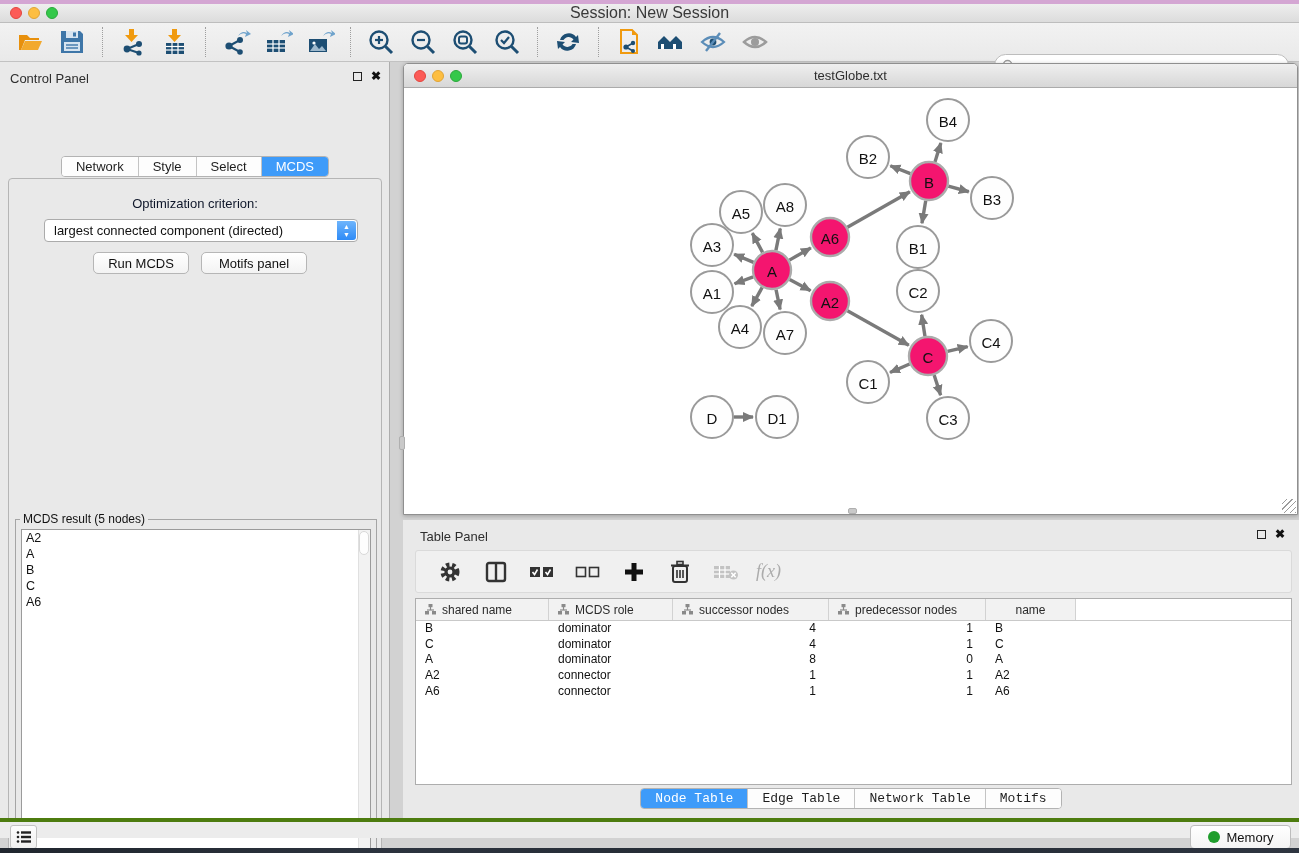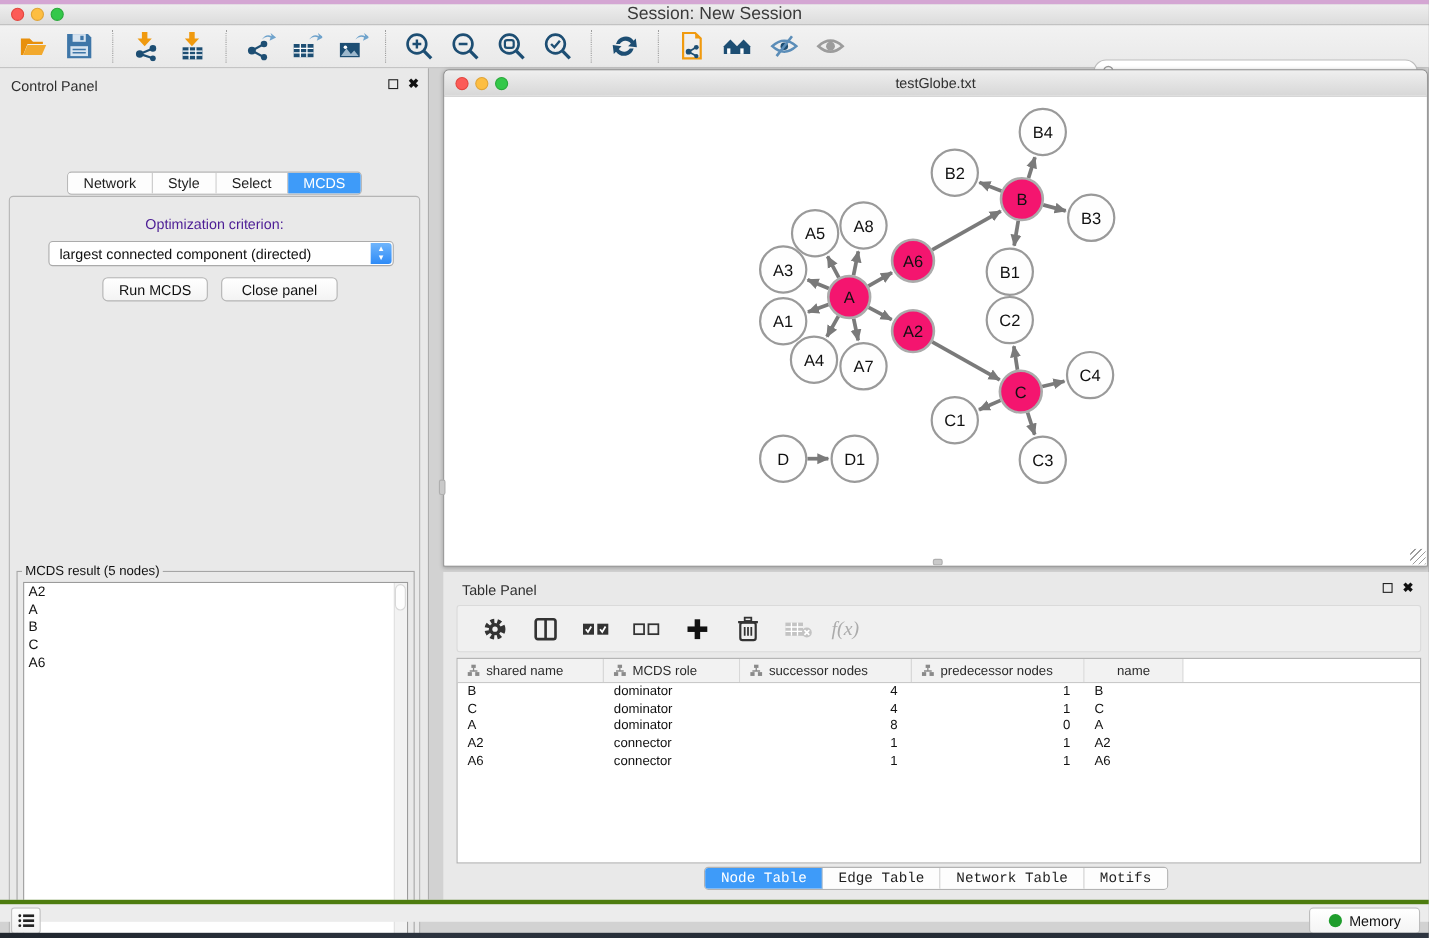--- a/index.html
+++ b/index.html
@@ -51,21 +51,21 @@
     display:flex; align-items:center; justify-content:center; font-size:13px; color:#1E1E1E;
     padding:0 14px; border-right:1px solid #C4C4C4; background:#FDFDFD; cursor:default;
   }
   .seg-tab:last-child{ border-right:none; }
   .seg-tab.active { background:#3E9BF9; color:#FFF; }
   #cp-tabs-row { position:absolute; left:0; top:94px; width:390px; display:flex; justify-content:center; }
   #cp-pane {
     position:absolute; left:8px; top:116px; width:374px; height:686px;
     border:1px solid #B5B5B5; border-radius:4px; background:#E9E9E9;
   }
-  #opt-label { position:absolute; left:0; top:17px; width:100%; text-align:center; font-size:13px; color:#4c1d95; }
+  #opt-label { position:absolute; left:0; top:17px; width:100%; text-align:center; font-size:13px; color:#0f172a; }
   #criterion-select {
     position:absolute; left:35px; top:40px; width:314px; height:23px;
     background:#FFF; border:1px solid #ABABAB; border-radius:4px;
     display:flex; align-items:center; font-size:13px; color:#111; padding-left:9px;
   }
   #criterion-select .stepper {
     position:absolute; right:1px; top:1px; bottom:1px; width:19px; border-radius:0 3px 3px 0;
     background:linear-gradient(#6FB5FC,#2E8BF7); color:#FFF; font-size:7px; line-height:8px;
     display:flex; flex-direction:column; align-items:center; justify-content:center;
   }
@@ -358,21 +358,21 @@
         <span>largest connected component (directed)</span>
         <span class="stepper">
             <span>▲</span>
             <span>▼</span>
           </span>
       </div>
       <div class="mac-btn" style="left:84px; top:73px; width:96px;">
         <span>Run MCDS</span>
       </div>
       <div class="mac-btn" style="left:192px; top:73px; width:106px;">
-        <span>Close panel</span>
+        <span>Motifs panel</span>
       </div>
       <div id="mcds-fieldset">
         <span id="mcds-legend">MCDS result (5 nodes)</span>
         <div id="mcds-list">
           <div id="mcds-items">
               <div class="mcds-item">A2</div>
               <div class="mcds-item">A</div>
               <div class="mcds-item">B</div>
               <div class="mcds-item">C</div>
               <div class="mcds-item">A6</div>

